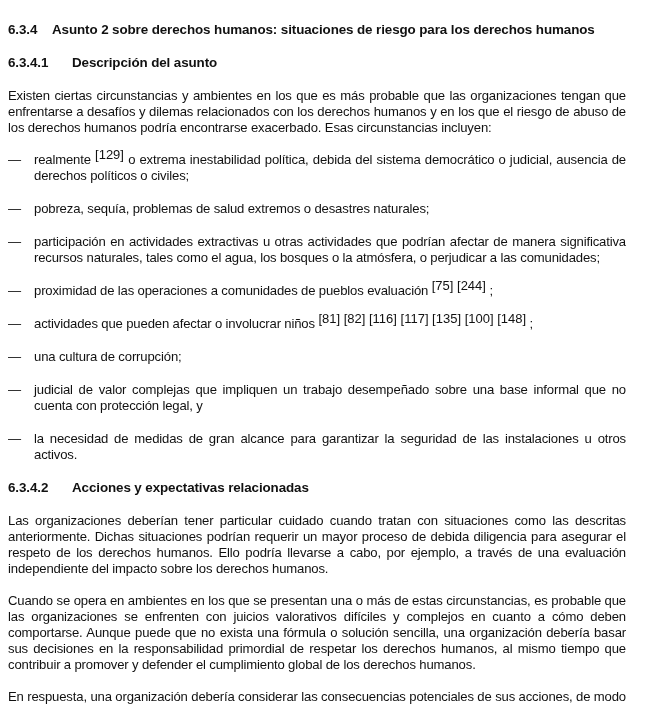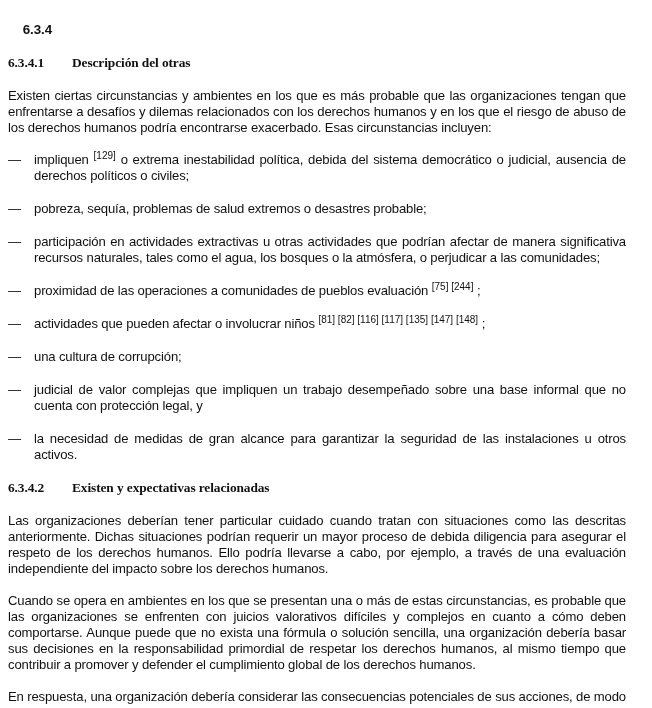--- a/index.html
+++ b/index.html
@@ -21,28 +21,27 @@
       padding: 22px 26px 0 8px;
       width: 618px;
     }
     .h3 {
       font-weight: bold;
       font-size: 13.4px;
       margin: 0 0 17px 0;
       display: flex;
       letter-spacing: -0.1px;
     }
-    .h3 .num { width: 44px; flex: none; text-align: right; }
+    .h3 .num { width: 44px; flex: none; }
     .h4 {
       font-weight: bold;
       font-size: 13.4px;
       margin: 0 0 17px 0;
       display: flex;
       letter-spacing: -0.1px;
-      font-family: Liberation Serif, serif;
     }
     .h4 .num { width: 64px; flex: none; }
     p.para {
       margin: 0 0 16px 0;
       text-align: justify;
       letter-spacing: -0.15px;
     }
     ul.dash-list {
       list-style: none;
       margin: 0;
@@ -55,80 +54,81 @@
     ul.dash-list li .dash {
       width: 26px;
       flex: none;
     }
     ul.dash-list li .txt {
       flex: 1;
       text-align: justify;
       letter-spacing: -0.15px;
     }
     sup.ref {
-      font-size: 10px;
+      font-size: 13px;
       line-height: 0;
       vertical-align: 5px;
       letter-spacing: 0;
     }
     .h4.second { margin-top: 2px; margin-bottom: 17px; align-items: center; }
   </style>
 </head>
 <body>
 
 <div class="page">
 
   <div class="h3">
     <span class="num">6.3.4</span>
+    <span>Asunto 2 sobre derechos humanos: situaciones de riesgo para los derechos humanos</span>
   </div>
 
   <div class="h4">
     <span class="num">6.3.4.1</span>
-    <span>Descripción del otras</span>
+    <span>Descripción del asunto</span>
   </div>
 
   <p class="para">Existen ciertas circunstancias y ambientes en los que es más probable que las organizaciones tengan que enfrentarse a desafíos y dilemas relacionados con los derechos humanos y en los que el riesgo de abuso de los derechos humanos podría encontrarse exacerbado. Esas circunstancias incluyen:</p>
 
   <ul class="dash-list">
     <li>
       <span class="dash">—</span>
-      <span class="txt"><span>impliquen </span><sup class="ref">[129]</sup><span> o extrema inestabilidad política, debida del sistema democrático o judicial, ausencia de derechos políticos o civiles;</span></span>
+      <span class="txt"><span>realmente </span><sup class="ref">[129]</sup><span> o extrema inestabilidad política, debida del sistema democrático o judicial, ausencia de derechos políticos o civiles;</span></span>
     </li>
     <li>
       <span class="dash">—</span>
-      <span class="txt">pobreza, sequía, problemas de salud extremos o desastres probable;</span>
+      <span class="txt">pobreza, sequía, problemas de salud extremos o desastres naturales;</span>
     </li>
     <li>
       <span class="dash">—</span>
       <span class="txt">participación en actividades extractivas u otras actividades que podrían afectar de manera significativa recursos naturales, tales como el agua, los bosques o la atmósfera, o perjudicar a las comunidades;</span>
     </li>
     <li>
       <span class="dash">—</span>
       <span class="txt"><span>proximidad de las operaciones a comunidades de pueblos evaluación </span><sup class="ref">[75] [244]</sup><span> ;</span></span>
     </li>
     <li>
       <span class="dash">—</span>
-      <span class="txt"><span>actividades que pueden afectar o involucrar niños </span><sup class="ref">[81] [82] [116] [117] [135] [147] [148]</sup><span> ;</span></span>
+      <span class="txt"><span>actividades que pueden afectar o involucrar niños </span><sup class="ref">[81] [82] [116] [117] [135] [100] [148]</sup><span> ;</span></span>
     </li>
     <li>
       <span class="dash">—</span>
       <span class="txt">una cultura de corrupción;</span>
     </li>
     <li>
       <span class="dash">—</span>
       <span class="txt">judicial de valor complejas que impliquen un trabajo desempeñado sobre una base informal que no cuenta con protección legal, y</span>
     </li>
     <li>
       <span class="dash">—</span>
       <span class="txt">la necesidad de medidas de gran alcance para garantizar la seguridad de las instalaciones u otros activos.</span>
     </li>
   </ul>
 
   <div class="h4 second">
     <span class="num">6.3.4.2</span>
-    <span>Existen y expectativas relacionadas</span>
+    <span>Acciones y expectativas relacionadas</span>
   </div>
 
   <p class="para">Las organizaciones deberían tener particular cuidado cuando tratan con situaciones como las descritas anteriormente. Dichas situaciones podrían requerir un mayor proceso de debida diligencia para asegurar el respeto de los derechos humanos. Ello podría llevarse a cabo, por ejemplo, a través de una evaluación independiente del impacto sobre los derechos humanos.</p>
   <p class="para">Cuando se opera en ambientes en los que se presentan una o más de estas circunstancias, es probable que las organizaciones se enfrenten con juicios valorativos difíciles y complejos en cuanto a cómo deben comportarse. Aunque puede que no exista una fórmula o solución sencilla, una organización debería basar sus decisiones en la responsabilidad primordial de respetar los derechos humanos, al mismo tiempo que contribuir a promover y defender el cumplimiento global de los derechos humanos.</p>
   <p class="para">En respuesta, una organización debería considerar las consecuencias potenciales de sus acciones, de modo que el objetivo deseado de respetar los derechos humanos se cumpla realmente. En especial, es importante no aumentar o generar otros abusos. La complejidad de una situación no debería utilizarse como excusa para no actuar.</p>
 
 </div>
 
 </body></html>

